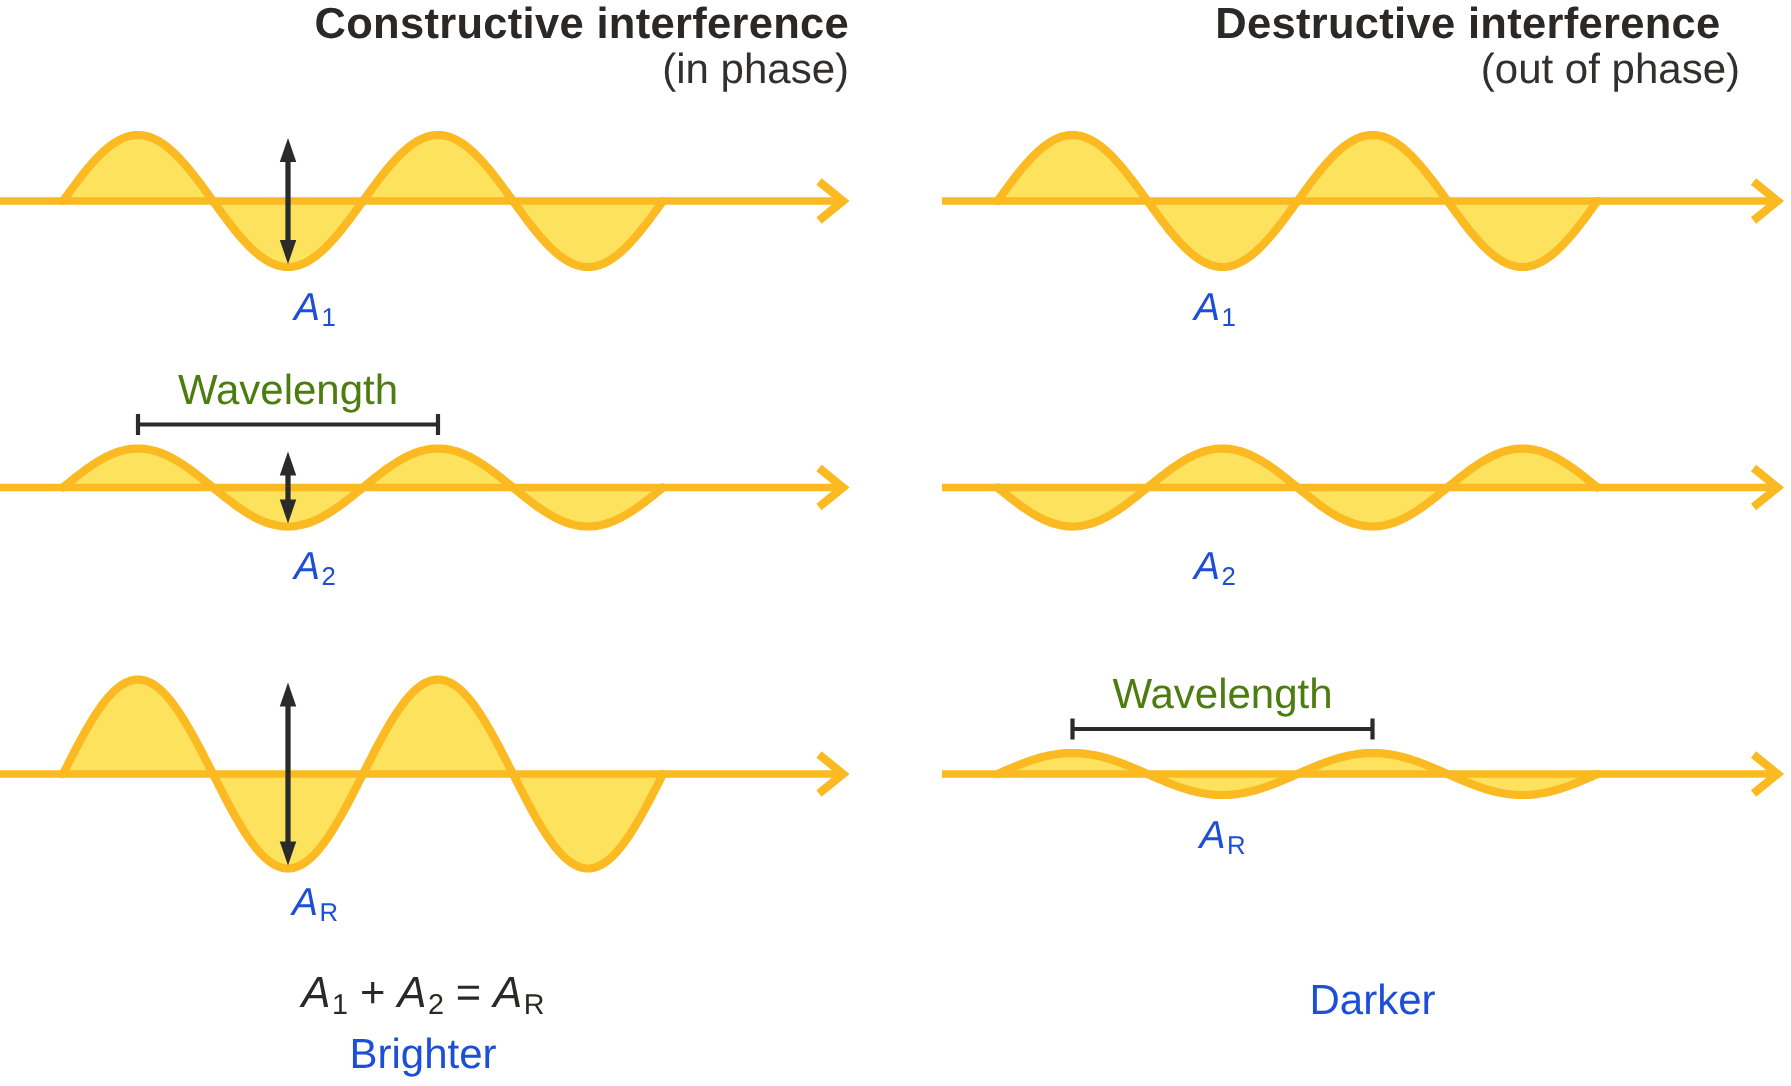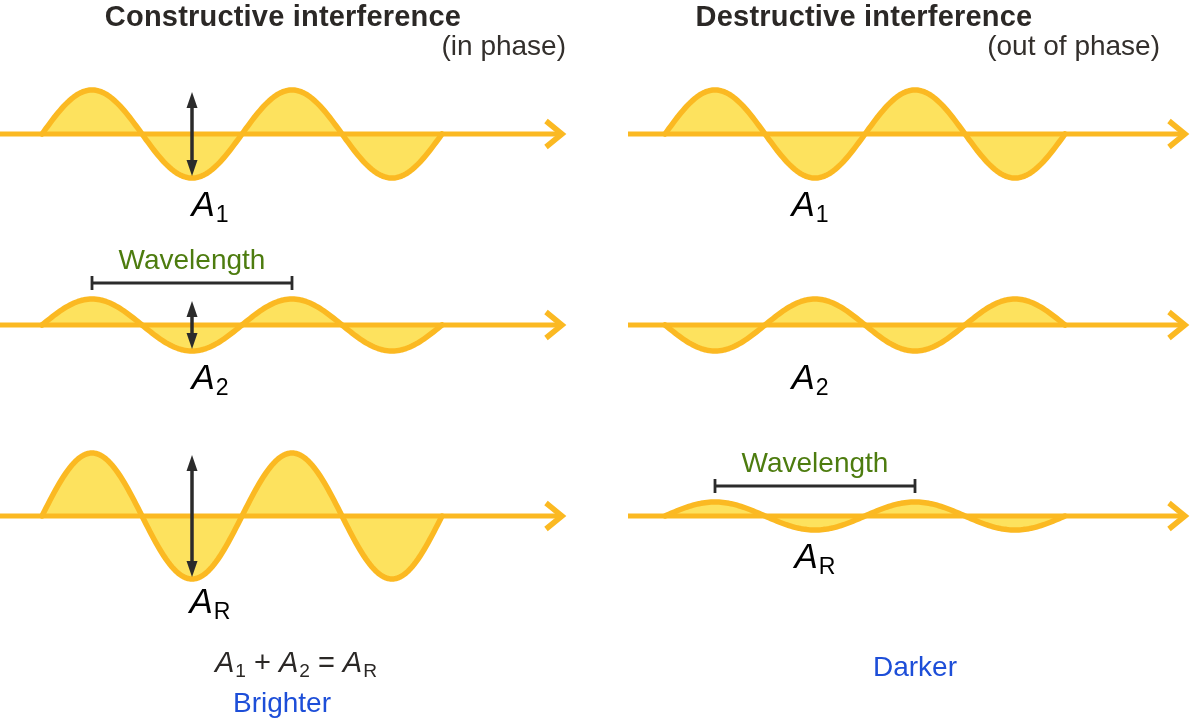--- a/index.html
+++ b/index.html
@@ -1,32 +1,32 @@
 <!DOCTYPE html>
 <html><head>
 <meta charset="utf-8">
 <style>
   html,body{margin:0;padding:0;background:#ffffff;}
   body{width:1194px;height:724px;overflow:hidden;
        font-family:"Liberation Sans", sans-serif;color:#2B2826;}
   .fig{position:relative;width:1194px;height:724px;background:#ffffff;}
 
-  .col-title{position:absolute;text-align:center;font-size:29px;font-weight:700;
+  .col-title{position:absolute;text-align:right;font-size:29px;font-weight:700;
              letter-spacing:0.2px;line-height:30px;}
   .col-subtitle{position:absolute;text-align:right;font-size:28px;font-weight:400;
                 line-height:30px;color:#332f2c;}
 
   .waverow{position:absolute;}
   .waverow svg{display:block;}
 
   .wavelength-label{position:absolute;transform:translateX(-50%);
                     font-size:28px;line-height:30px;color:#4d7c0f;white-space:nowrap;}
 
-  .amp-label{position:absolute;transform:translateX(-50%);font-size:35px;
-             line-height:32px;color:#000000;white-space:nowrap;}
+  .amp-label{position:absolute;transform:translateX(-50%);font-size:26px;
+             line-height:32px;color:#1d4ed8;white-space:nowrap;}
   .ai{font-style:italic;}
   .sub{font-size:0.66em;position:relative;top:0.24em;margin-left:1px;}
 
   .equation{position:absolute;transform:translateX(-50%);font-size:29px;
             line-height:34px;color:#2B2826;white-space:nowrap;}
   .eq-op{margin:0 8px;}
   .result-label{position:absolute;transform:translateX(-50%);font-size:28px;
                 line-height:32px;color:#1d4ed8;white-space:nowrap;}
 </style>
 </head>
@@ -119,20 +119,20 @@
   <div class="amp-label" style="left:810px;top:188px">
     <span class="ai">A</span><span class="sub">1</span>
   </div>
   <div class="amp-label" style="left:810px;top:361px">
     <span class="ai">A</span><span class="sub">2</span>
   </div>
   <div class="amp-label" style="left:815px;top:540px">
     <span class="ai">A</span><span class="sub">R</span>
   </div>
 
-  <div class="equation" style="left:296px;top:645px">
+  <div class="equation" style="left:282px;top:645px">
     <span class="eq-term"><span class="ai">A</span><span class="sub">1</span></span><span class="eq-op">+</span><span class="eq-term"><span class="ai">A</span><span class="sub">2</span></span><span class="eq-op">=</span><span class="eq-term"><span class="ai">A</span><span class="sub">R</span></span>
   </div>
   <div class="result-label" style="left:282px;top:687px">Brighter</div>
 
   <div class="result-label" style="left:915px;top:651px">Darker</div>
 
 </div>
 
 </body></html>

